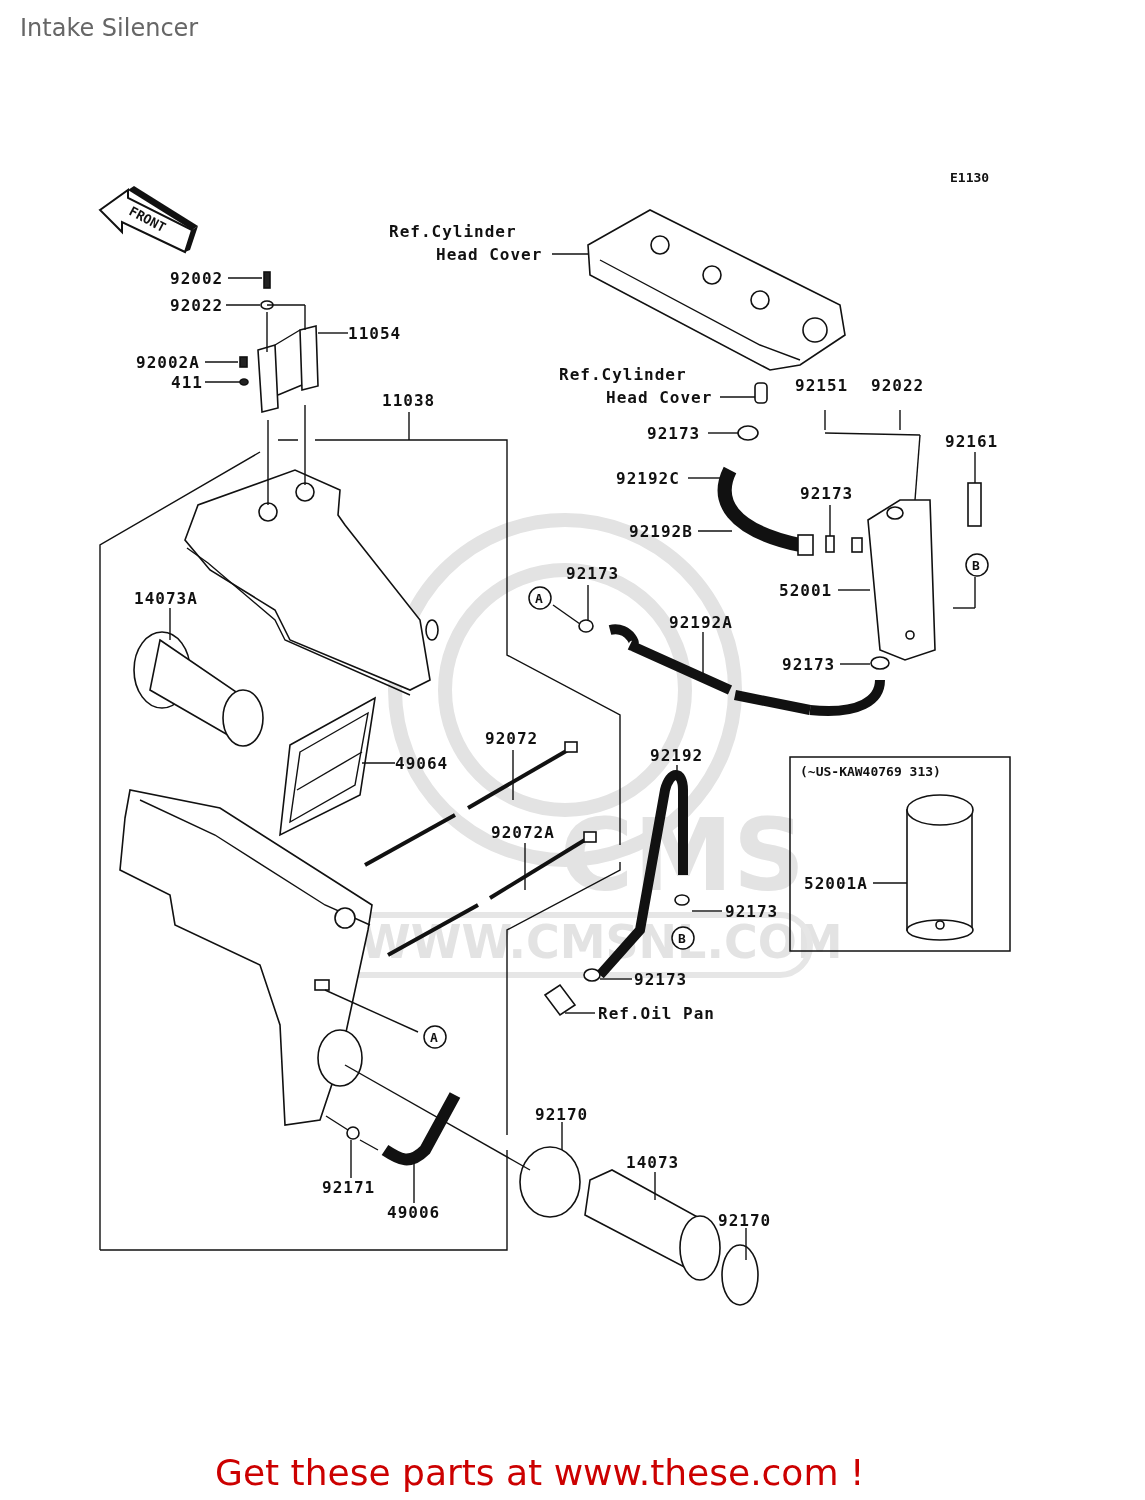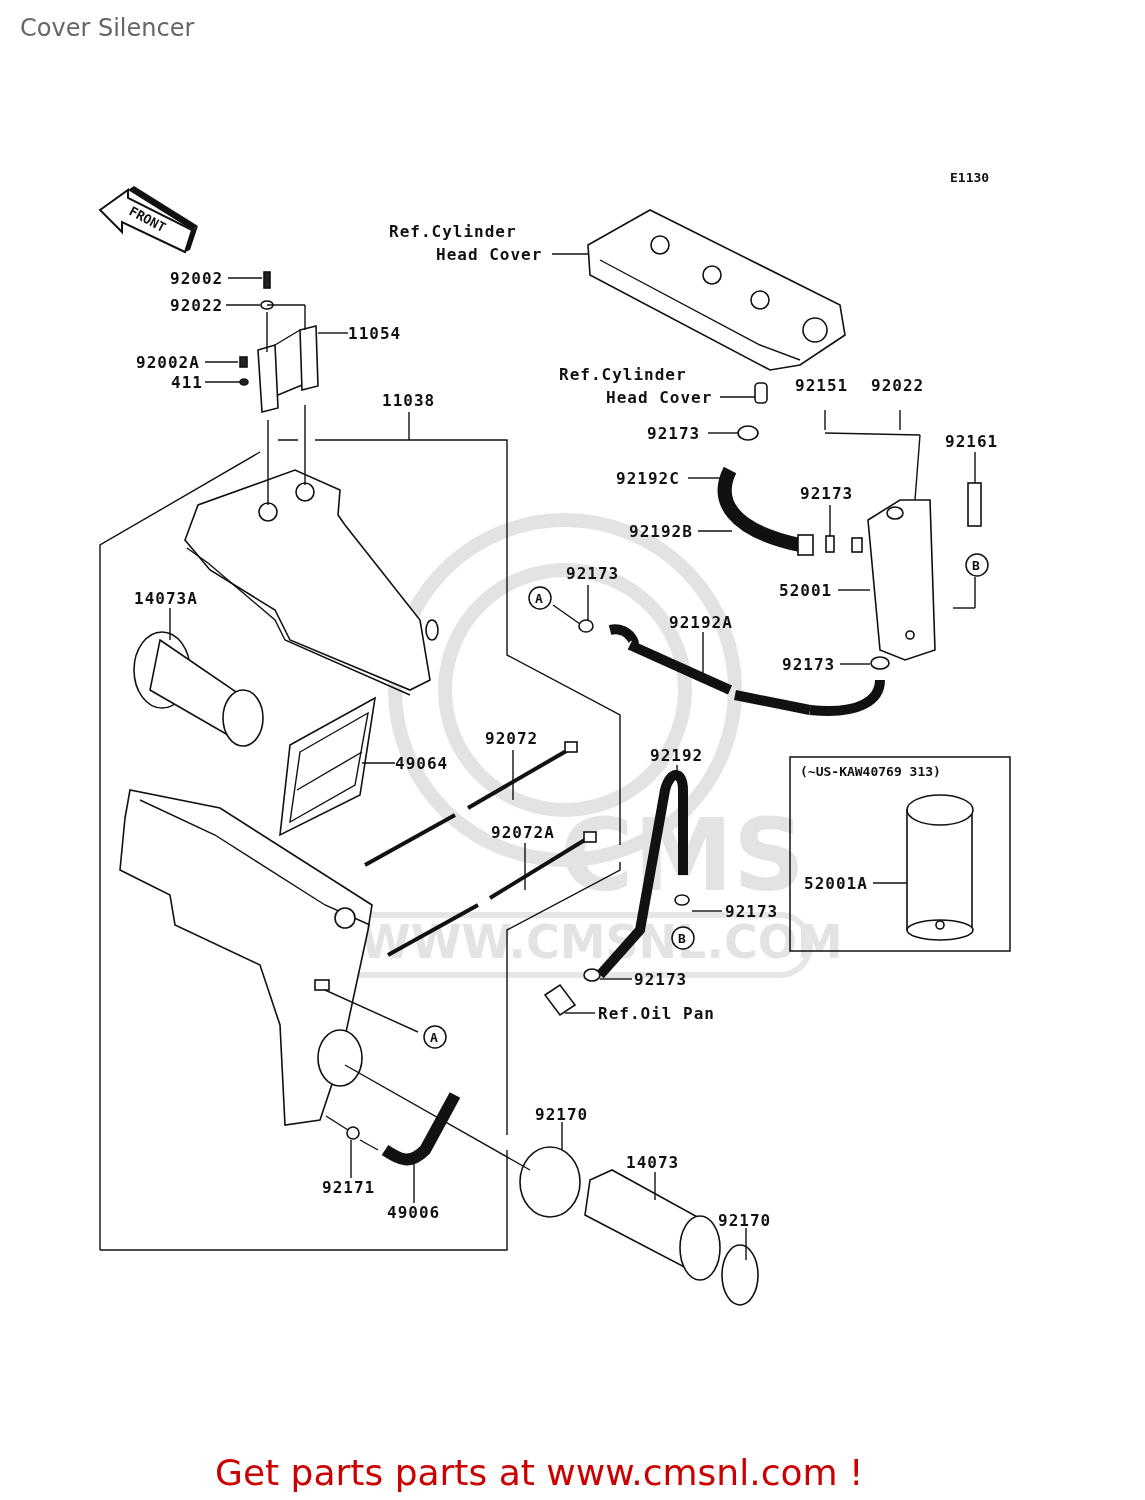--- a/index.html
+++ b/index.html
@@ -11,21 +11,21 @@
   .lblsm { font-family: "DejaVu Sans Mono", monospace; font-weight: bold; font-size: 13px; fill: #111; }
   .ln { stroke: #111; stroke-width: 1.4; fill: none; }
   .part { stroke: #111; stroke-width: 1.6; fill: #fff; }
   .partd { stroke: #111; stroke-width: 1.6; fill: #222; }
   .wm { fill: none; stroke: #e3e3e3; stroke-width: 14; }
   .wmtext { font-family: "DejaVu Sans", sans-serif; font-weight: bold; fill: #e3e3e3; }
 </style>
 </head>
 <body>
 
-<div class="page-title">Cover Silencer</div>
+<div class="page-title">Intake Silencer</div>
 
 <svg class="diagram" width="1145" height="1500" viewBox="0 0 1145 1500">
 
   <g>
     <circle class="wm" cx="565" cy="690" r="170"></circle>
     <circle class="wm" cx="565" cy="690" r="120"></circle>
     <text class="wmtext" x="560" y="890" font-size="100">CMS</text>
     <text class="wmtext" x="360" y="958" font-size="46">WWW.CMSNL.COM</text>
     <rect x="330" y="915" width="480" height="60" rx="30" fill="none" stroke="#e6e6e6" stroke-width="6"></rect>
   </g>
@@ -244,13 +244,13 @@
   <text class="lbl" x="650" y="761">92192</text>
   <text class="lbl" x="725" y="917">92173</text>
   <text class="lbl" x="634" y="985">92173</text>
   <text class="lbl" x="535" y="1120">92170</text>
   <text class="lbl" x="626" y="1168">14073</text>
   <text class="lbl" x="718" y="1226">92170</text>
   <text class="lbl" x="322" y="1193">92171</text>
   <text class="lbl" x="387" y="1218">49006</text>
 </svg>
 
-<a class="footer-link">Get parts parts at www.cmsnl.com !</a>
+<a class="footer-link">Get these parts at www.these.com !</a>
 
 </body></html>

